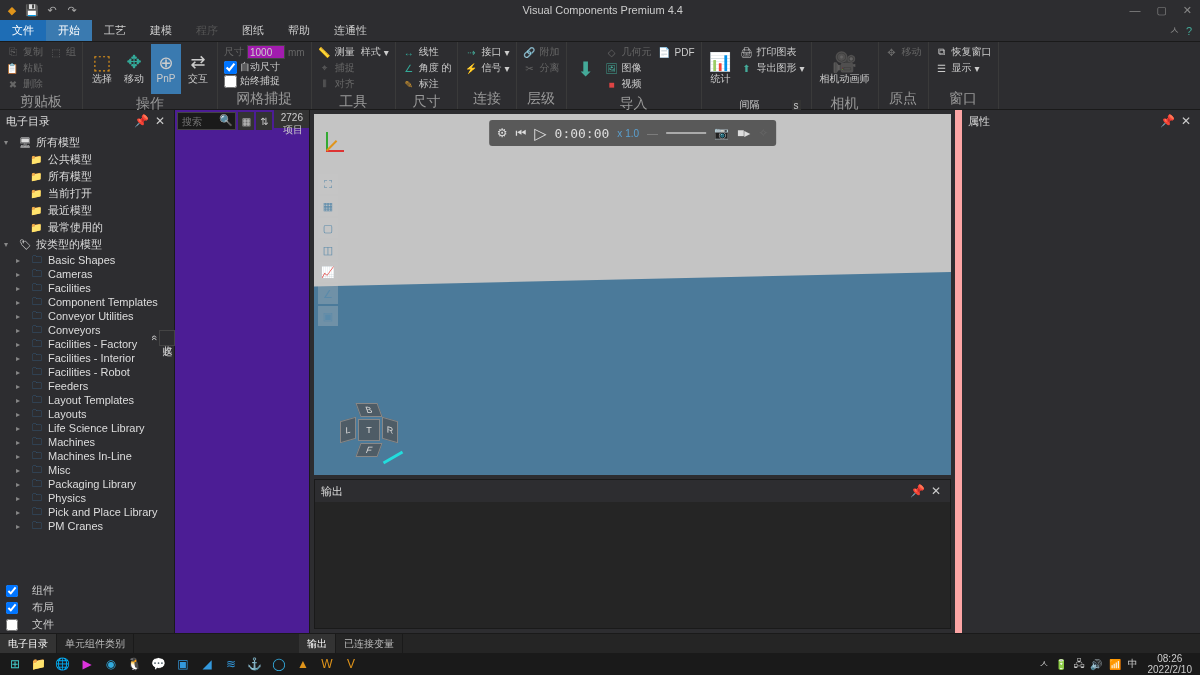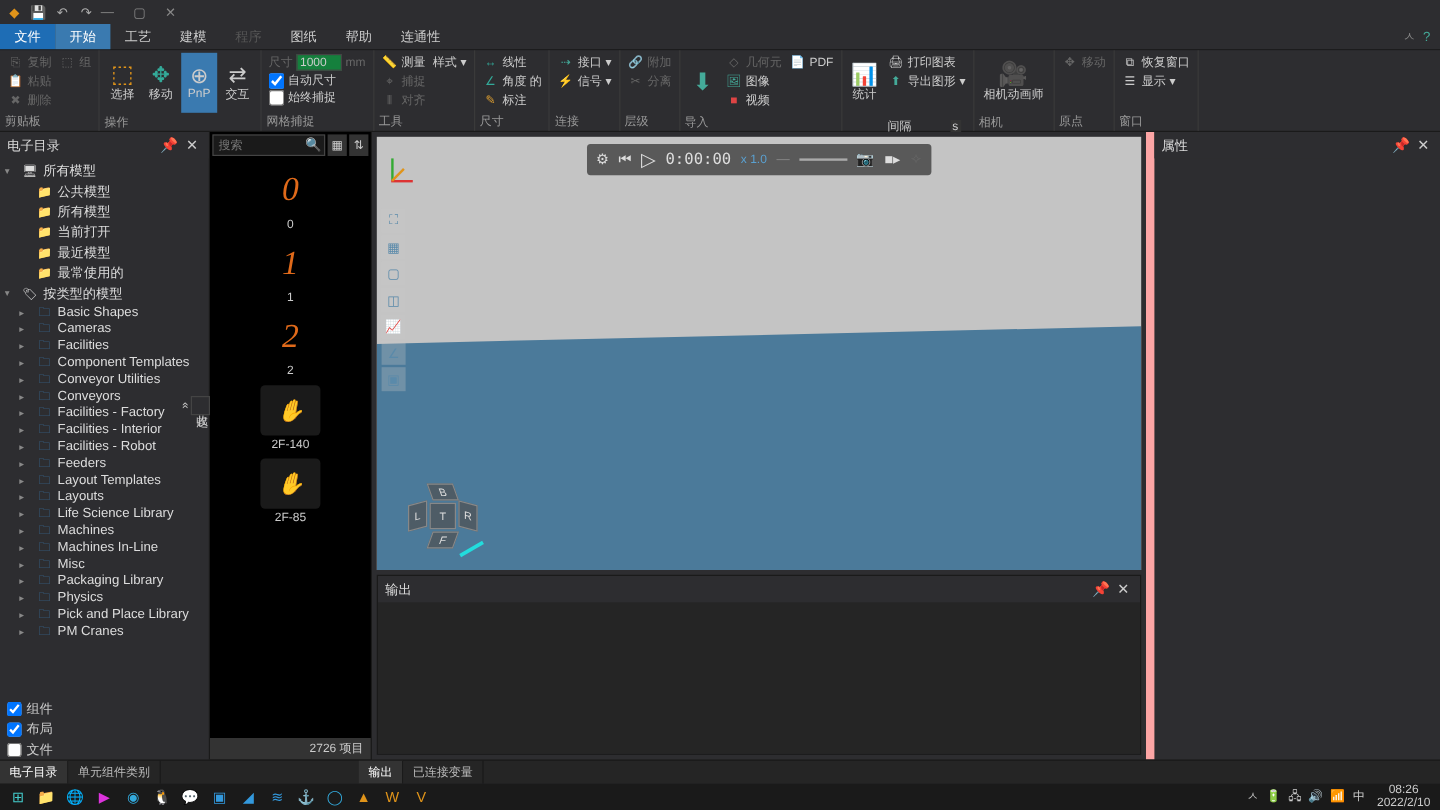--- a/index.html
+++ b/index.html
@@ -17,54 +17,54 @@
 .menutabs { height: 22px; background: #2d2d30; display: flex; align-items: stretch; border-bottom: 1px solid #1a1a1a; }
 .menutabs .tab { padding: 0 12px; display: flex; align-items: center; color: #ccc; cursor: pointer; font-size: 11px; }
 .menutabs .tab.file { background: #1e6db5; color: #fff; }
 .menutabs .tab.active { background: #3a7ab0; color: #fff; }
 .menutabs .right { margin-left: auto; display: flex; align-items: center; padding-right: 8px; color: #888; gap: 6px; }
 
 
 .ribbon { height: 68px; background: #2d2d30; display: flex; border-bottom: 1px solid #1a1a1a; }
 .rgroup { display: flex; flex-direction: column; border-right: 1px solid #3a3a3a; padding: 2px 4px 0; }
 .rgroup .body { flex: 1; display: flex; align-items: flex-start; gap: 2px; }
-.rgroup .lbl { font-size: 10px; color: #999; padding: 1px 0; }
+.rgroup .lbl { text-align: center; font-size: 14px; color: #999; padding: 1px 0; }
 .rbtn { display: flex; flex-direction: column; align-items: center; justify-content: center; padding: 2px 4px; min-width: 30px; color: #ccc; cursor: pointer; font-size: 10px; gap: 1px; }
 .rbtn.big { height: 50px; }
 .rbtn.sel { background: #3a7ab0; }
 .rbtn .ico { width: 18px; height: 18px; display: flex; align-items: center; justify-content: center; font-size: 14px; }
 .rcol { display: flex; flex-direction: column; gap: 0; font-size: 10px; }
 .rrow { display: flex; align-items: center; gap: 3px; padding: 1px 2px; white-space: nowrap; }
 .rrow .ico { width: 14px; height: 14px; display: inline-flex; align-items: center; justify-content: center; }
 .rchk { display: flex; align-items: center; gap: 3px; padding: 0 2px; }
-.rinp { width: 38px; height: 14px; background: #15803d; border: 1px solid #444; color: #ccc; font-size: 10px; padding: 0 2px; }
+.rinp { width: 38px; height: 14px; background: #a21caf; border: 1px solid #444; color: #ccc; font-size: 10px; padding: 0 2px; }
 .dim { color: #666; }
 
 
 .main { display: flex; height: 523px; }
 
 
 .leftpanel { width: 175px; background: #2d2d30; border-right: 1px solid #1a1a1a; display: flex; flex-direction: column; }
 .panelhdr { height: 22px; background: #2d2d30; display: flex; align-items: center; padding: 0 6px; color: #ddd; font-size: 11px; }
 .panelhdr .sp { flex: 1; }
 .panelhdr .hbtn { cursor: pointer; padding: 0 3px; color: #ccc; font-size: 12px; }
 .favhdr { height: 20px; display: flex; align-items: center; padding: 0 6px; color: #ccc; font-size: 11px; }
 .favhdr .sp { flex: 1; }
 .tree { flex: 1; overflow: hidden; font-size: 11px; color: #ddd; padding: 2px 0; }
 .tnode { display: flex; align-items: center; padding: 1px 4px; gap: 4px; cursor: pointer; white-space: nowrap; }
 .tnode .tw { width: 10px; color: #888; font-size: 8px; }
 .tnode .ti { width: 14px; height: 12px; display: inline-flex; align-items: center; justify-content: center; font-size: 10px; }
 .tnode.d1 { padding-left: 16px; }
 .fico { color: #c89038; }
 .cico { color: #3a7ab0; }
-.chkrow { display: flex; align-items: center; gap: 4px; padding: 1px 6px; font-size: 11px; }
+.chkrow { display: flex; align-items: center; gap: 14px; padding: 1px 6px; font-size: 11px; }
 .chkrow input { width: 12px; height: 12px; }
 
 
-.midpanel { width: 135px; background: #000000; display: flex; flex-direction: column; border-right: 1px solid #1a1a1a; position: relative; }
+.midpanel { width: 135px; background: #4c1d95; display: flex; border-right: 1px solid #1a1a1a; position: relative; }
 .midhdr { height: 22px; display: flex; align-items: center; padding: 2px; gap: 2px; }
 .searchbox { flex: 1; position: relative; }
 .searchbox input { width: 100%; height: 18px; background: #1a1a1a; border: 1px solid #444; color: #888; font-size: 10px; padding: 0 16px 0 4px; }
 .searchbox .sico { position: absolute; right: 3px; top: 2px; color: #888; font-size: 11px; }
 .vbtn { width: 16px; height: 18px; background: #333; display: flex; align-items: center; justify-content: center; color: #ccc; cursor: pointer; font-size: 10px; }
 .items { flex: 1; overflow: hidden; display: flex; flex-direction: column; align-items: center; gap: 6px; padding: 6px 0; }
 .item { display: flex; flex-direction: column; align-items: center; gap: 2px; }
 .item .thumb { width: 50px; height: 42px; display: flex; align-items: center; justify-content: center; font-size: 28px; color: #e06a1a; font-style: italic; font-family: Georgia, serif; }
 .item .thumb.dark { background: #1a1a1a; color: #ccc; font-size: 18px; border-radius: 4px; }
 .item .cap { font-size: 10px; color: #ccc; }
@@ -114,20 +114,21 @@
 </head>
 <body>
 
 <div class="titlebar">
   <div class="qat">
     <span class="q" style="color:#e0941a">◆</span>
     <span class="q">💾</span>
     <span class="q">↶</span>
     <span class="q">↷</span>
   </div>
+  <div class="title">Visual Components Premium 4.4</div>
   <div class="winctl">
     <span>—</span>
     <span>▢</span>
     <span>✕</span>
   </div>
 </div>
 
 <div class="menutabs">
   <div class="tab file">文件</div>
   <div class="tab active">开始</div>

